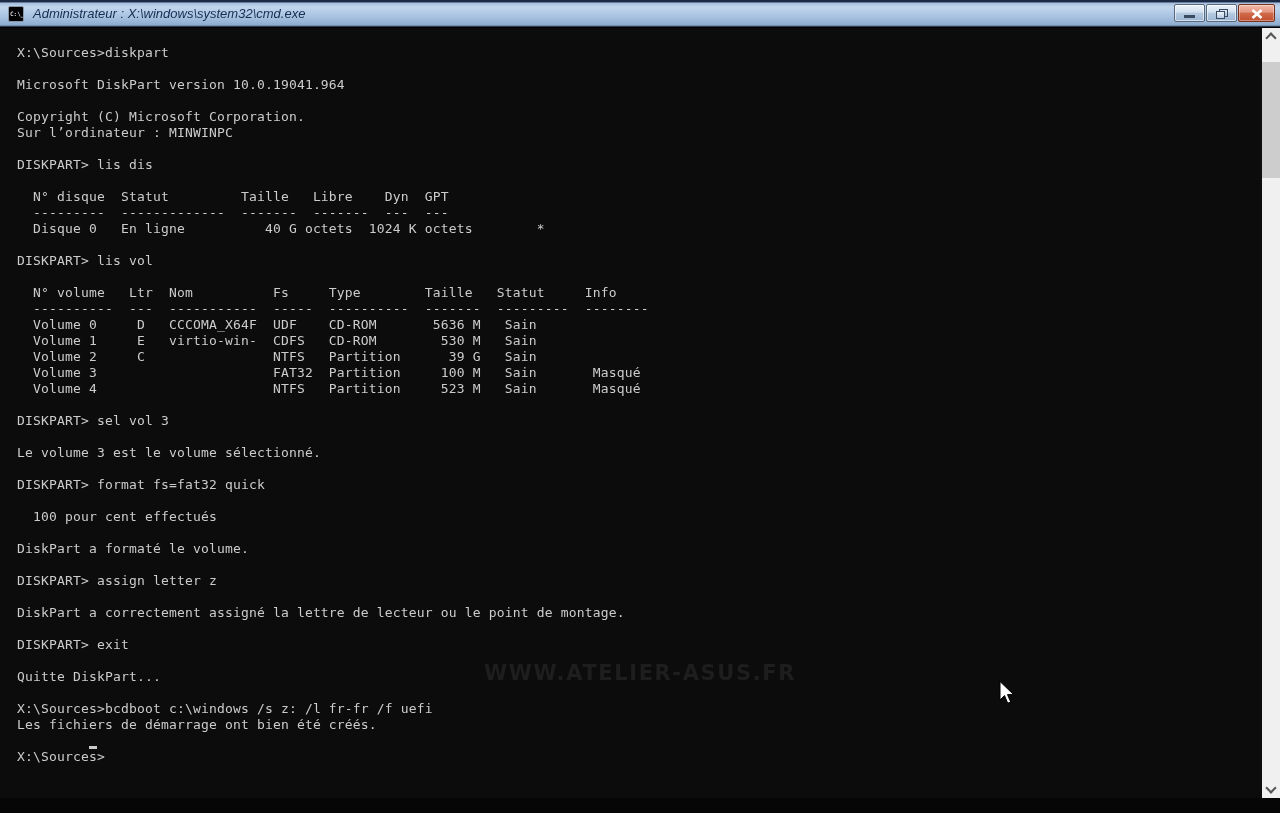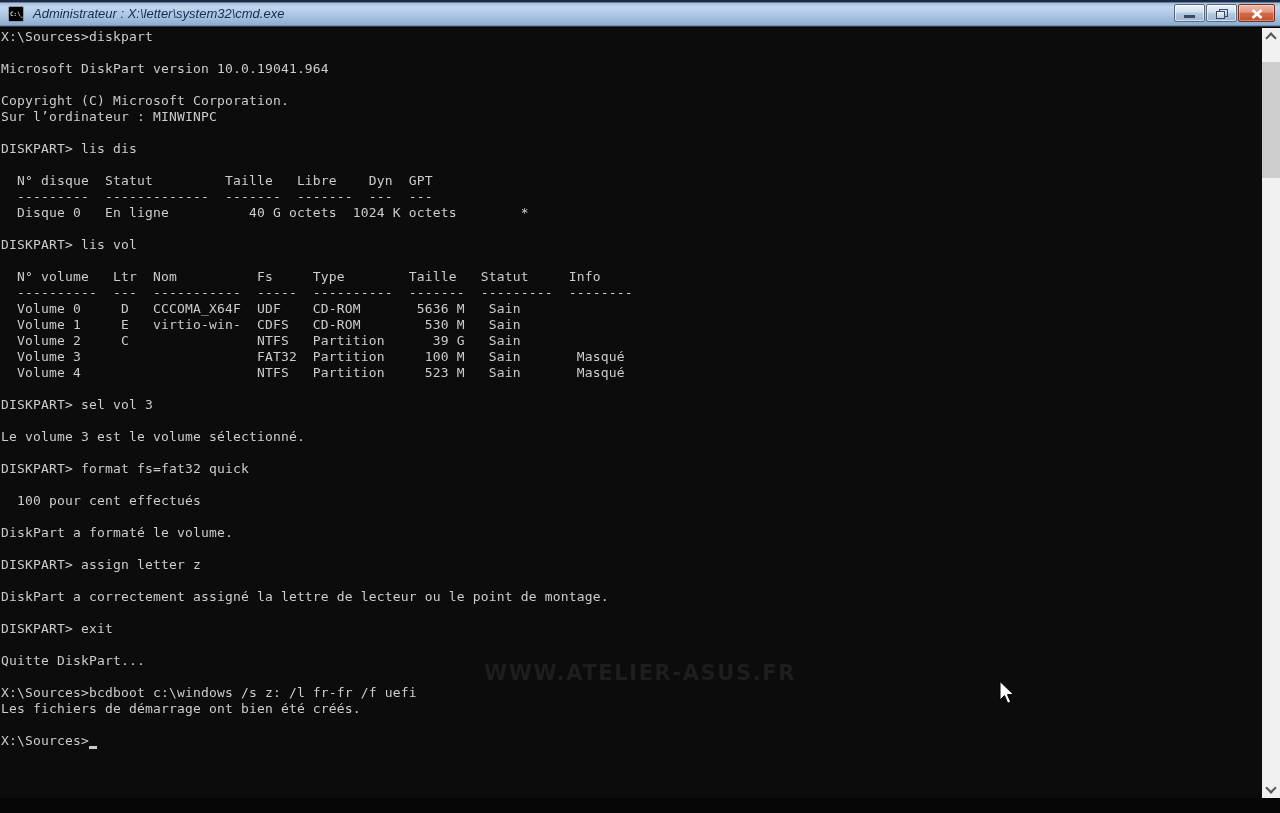--- a/index.html
+++ b/index.html
@@ -22,21 +22,21 @@
     box-shadow:inset 0 0 0 1px rgba(255,255,255,.35);}
   .glyph-min{position:absolute;left:9px;top:10px;width:11px;height:3px;background:#3c4c60;}
   .glyph-restore{position:absolute;left:9px;top:4px;width:12px;height:10px;}
   .glyph-restore .sq1{position:absolute;right:0;top:0;width:7px;height:6px;border:1px solid #3c4c60;}
   .glyph-restore .sq2{position:absolute;left:0;bottom:0;width:7px;height:6px;border:1px solid #3c4c60;
     background:linear-gradient(180deg,#edf4fc,#b6cbe2);}
   .close-x{position:absolute;left:12px;top:4px;}
 
   
   .console{position:absolute;left:0;top:28px;width:1262px;height:785px;background:#0c0c0c;}
-  .console-text{position:absolute;left:1px;top:1px;margin:0;padding:0;
+  .console-text{position:absolute;left:1px;top:1px;margin:16px;padding:0;
     font:13px/16px "DejaVu Sans Mono",monospace;letter-spacing:.17px;color:#cccccc;white-space:pre;}
   .watermark{position:absolute;left:484px;top:633px;font:bold 21px "DejaVu Sans",sans-serif;
     letter-spacing:1.6px;color:#1e1e1e;transform:scaleY(1.05);white-space:nowrap;}
   .term-cursor{position:absolute;left:89px;top:718px;width:8px;height:3px;background:#c8c8c8;}
 
   
   .scrollbar{position:absolute;right:0;top:28px;width:18px;height:770px;background:#f0f0f0;}
   .sb-btn{position:absolute;left:0;width:18px;height:17px;}
   .sb-btn.up{top:0;}
   .sb-btn.down{bottom:0;}
@@ -50,21 +50,21 @@
 </style>
 </head>
 <body>
 
 <div class="window">
 
   <div class="titlebar">
     <div class="titlebar-icon">
       <span>C:\_</span>
     </div>
-    <div class="title">Administrateur : X:\letter\system32\cmd.exe</div>
+    <div class="title">Administrateur : X:\windows\system32\cmd.exe</div>
     <div class="controls">
       <div class="btn">
         <div class="glyph-min"></div>
       </div>
       <div class="btn">
         <div class="glyph-restore">
           <span class="sq1"></span>
             <span class="sq2"></span>
         </div>
       </div>

